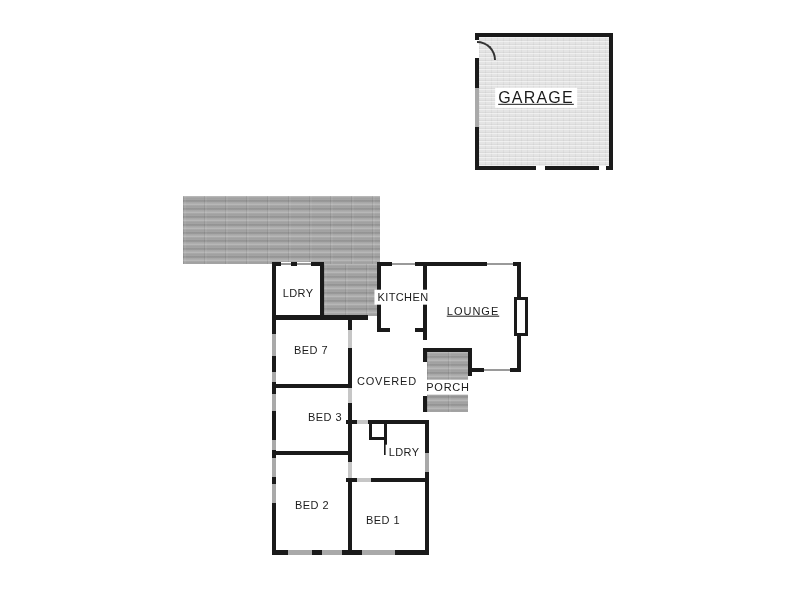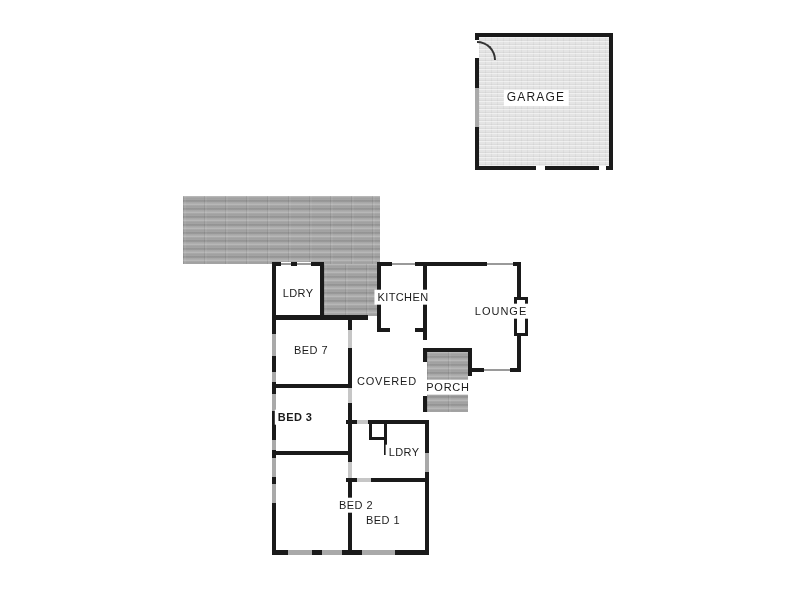--- a/index.html
+++ b/index.html
@@ -32,30 +32,30 @@
   .bay{background:#ffffff; border:3px solid #1a1a1a; box-sizing:border-box;}
   .winh{background:#ffffff;}
   .winh::after{
     content:""; position:absolute; left:0; right:0; top:1px; height:2px; background:#9a9a9a;
   }
   .room-label{
     position:absolute; transform:translate(-50%,-50%);
     background:#ffffff; color:#1b1b1b; padding:1px 3px;
     font-size:11px; letter-spacing:0.4px; line-height:1.15; white-space:nowrap;
   }
-  .lbl-garage{left:536px; top:98px;  font-size:12px; letter-spacing:1.2px;}
+  .lbl-garage{left:536px; top:98px;  font-size:16px; letter-spacing:1.2px;text-decoration:underline;}
   .lbl-cea{   left:274px; top:230px; font-size:10.5px; letter-spacing:0.3px;}
   .lbl-ldry{  left:298px; top:293px;}
   .lbl-kitchen{left:403px; top:297px;}
-  .lbl-lounge{left:501px; top:311px; letter-spacing:1px;}
+  .lbl-lounge{left:473px; top:311px; letter-spacing:1px;text-decoration:underline;}
   .lbl-dining{left:387px; top:381px; letter-spacing:0.8px;}
   .lbl-porch{ left:448px; top:387px; letter-spacing:0.8px;}
   .lbl-bed4{  left:311px; top:350px;}
-  .lbl-bed3{  left:295px; top:417px;font-weight:bold;}
-  .lbl-bed2{  left:312px; top:505px;margin-left:44px;}
+  .lbl-bed3{  left:325px; top:417px;}
+  .lbl-bed2{  left:312px; top:505px;}
   .lbl-bath{  left:404px; top:452px;}
   .lbl-bed1{  left:383px; top:520px;}
 </style>
 </head>
 <body>
 
 <div class="plan">
   <div class="shapes-layer">
       <div class="shape deck" style="left: 183px; top: 196px; width: 197px; height: 68px;"></div>
       <div class="shape deck" style="left: 324px; top: 264px; width: 53px; height: 52px;"></div>

